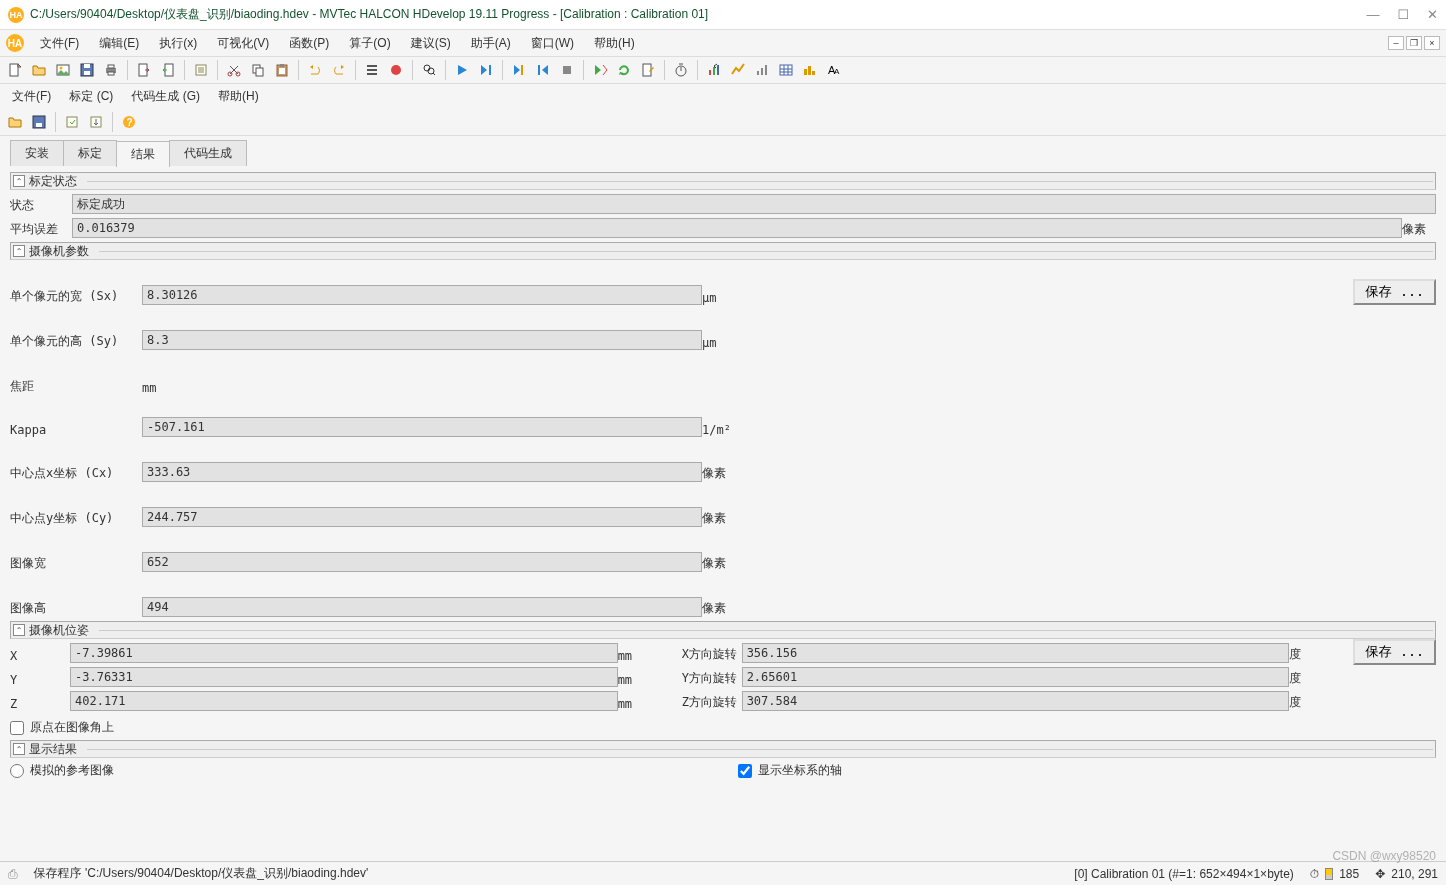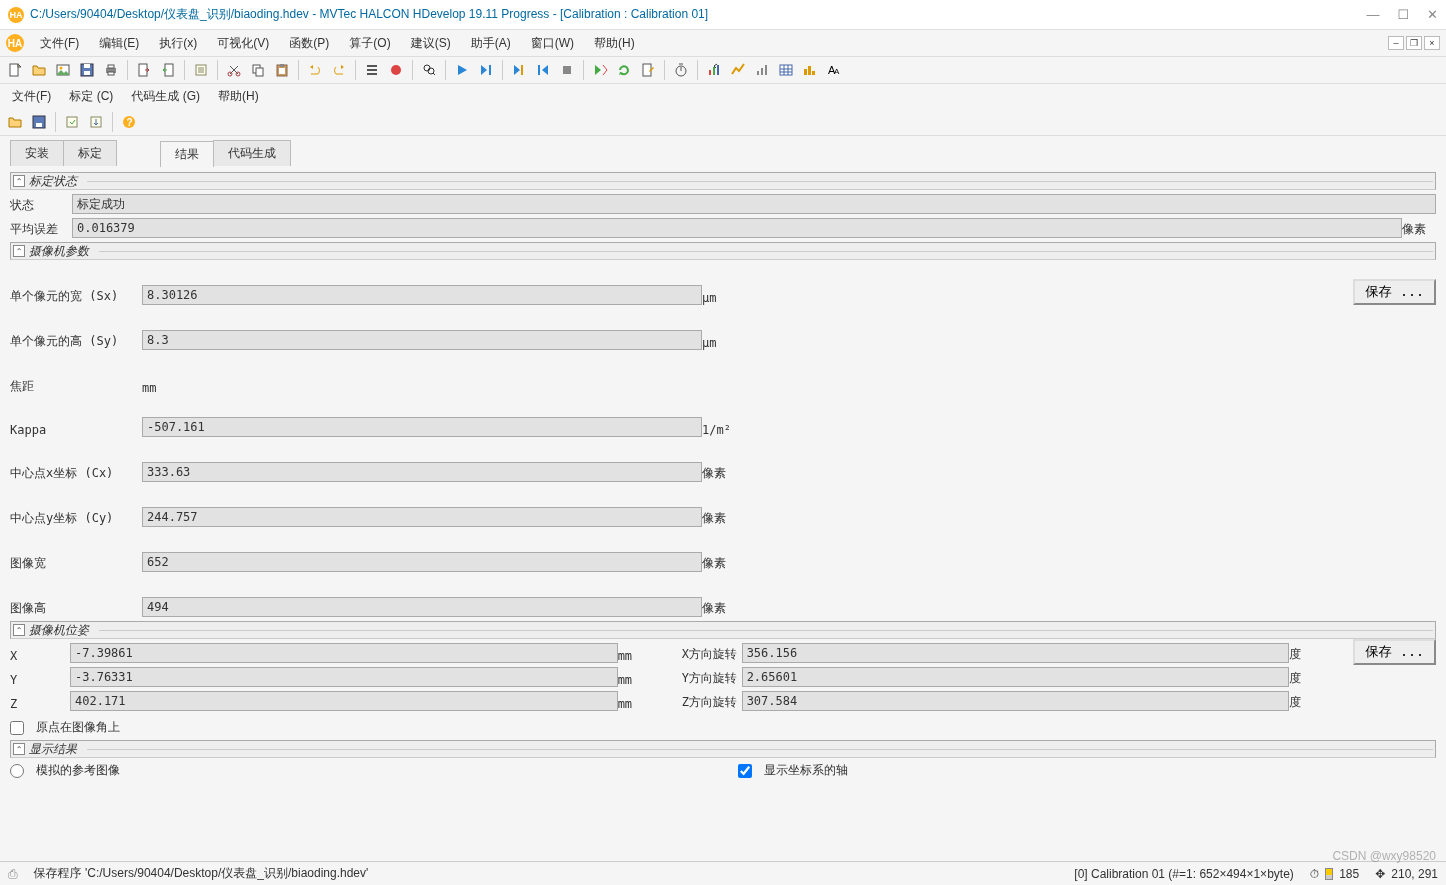--- a/index.html
+++ b/index.html
@@ -1,51 +1,51 @@
 <!DOCTYPE html>
 <html><head>
 <meta charset="utf-8">
 <style>
 * { margin:0; padding:0; box-sizing:border-box; font-family:"Microsoft YaHei","Segoe UI",sans-serif; }
 body { background:#f0f0f0; width:1446px; height:885px; overflow:hidden; font-size:12px; color:#333; }
 .titlebar { height:30px; background:#fff; display:flex; align-items:center; padding:0 8px; border-bottom:1px solid #e0e0e0; }
 .titlebar .appicon { width:16px; height:16px; border-radius:50%; background:#ffb020; display:flex; align-items:center; justify-content:center; color:#fff; font-size:9px; font-weight:bold; margin-right:6px; }
-.titlebar .title { color:#0369a1; flex:1; white-space:nowrap; overflow:hidden; }
+.titlebar .title { color:#14532d; flex:1; white-space:nowrap; overflow:hidden; }
 .winbtns { display:flex; gap:18px; margin-left:auto; }
 .winbtn { color:#888; cursor:pointer; font-size:13px; }
 .menubar { height:26px; background:#f5f5f5; display:flex; align-items:center; padding:0 6px; gap:4px; }
 .menubar .appicon { width:18px; height:18px; border-radius:50%; background:#ffb020; display:flex; align-items:center; justify-content:center; color:#fff; font-size:10px; font-weight:bold; margin-right:4px; }
 .menuitem { padding:3px 8px; cursor:pointer; }
 .mdibtns { margin-left:auto; display:flex; gap:2px; }
 .mdibtn { width:16px; height:14px; border:1px solid #bbb; background:#fff; display:flex; align-items:center; justify-content:center; font-size:9px; cursor:pointer; }
 .toolbar { height:28px; background:#f5f5f5; border-top:1px solid #ddd; border-bottom:1px solid #ddd; display:flex; align-items:center; padding:0 4px; gap:2px; }
 .tbtn { width:22px; height:22px; display:flex; align-items:center; justify-content:center; cursor:pointer; border:1px solid transparent; }
 .tbtn svg { width:16px; height:16px; }
 .tsep { width:1px; height:20px; background:#ccc; margin:0 3px; }
 .submenubar { height:24px; background:#f5f5f5; display:flex; align-items:center; padding:0 8px; gap:10px; }
 .submenu { cursor:pointer; padding:2px 4px; }
 .subtoolbar { height:28px; background:#f5f5f5; border-bottom:1px solid #ddd; display:flex; align-items:center; padding:0 4px; gap:2px; }
 .tabrow { display:flex; padding:4px 10px 0 10px; background:#f5f5f5; }
 .tab { padding:4px 14px; border:1px solid #bbb; border-bottom:none; background:#e8e8e8; cursor:pointer; margin-right:-1px; }
-.tab.active { background:#f5f5f5; position:relative; top:1px;margin-left:44px; }
+.tab.active { background:#f5f5f5; position:relative; top:1px; }
 .panel { padding:6px 10px; background:#f5f5f5; height:calc(100% - 30px - 26px - 28px - 24px - 28px - 26px - 24px); overflow:auto; }
 .grouphead { display:flex; align-items:center; gap:4px; border:1px solid #aaa; border-bottom:1px solid #ccc; background:#eee; height:18px; padding:0 2px; }
 .grouphead .arrow { width:12px; height:12px; border:1px solid #888; display:flex; align-items:center; justify-content:center; font-size:8px; background:#fff; cursor:pointer; }
-.grouphead .gtitle { font-size:12px;font-style:italic; }
+.grouphead .gtitle { font-size:12px; }
 .grouphead hr { flex:1; border:none; border-top:1px solid #ccc; margin-left:6px; }
 .row { display:flex; align-items:flex-end; margin:4px 0; }
 .lbl { min-width:62px; }
 .lbl-wide { min-width:132px; font-family:"SimSun","NSimSun",monospace;margin-top:24px; }
 .input { background:#e2e2e2; border:1px solid #aaa; height:20px; padding:0 4px; font-family:"SimSun","NSimSun",monospace; display:flex; align-items:center; flex:1; }
 .unit { min-width:34px; font-family:"SimSun",monospace; }
 .savebtn { margin-left:auto; border:2px outset #ddd; background:#eee; padding:2px 10px; font-family:"SimSun",monospace; cursor:pointer; }
 .twocol { display:flex; gap:30px; }
 .twocol .col { flex:1; }
 .twocol .lblsm { min-width:60px; font-family:"SimSun",monospace; }
-.chk { display:flex; align-items:center; gap:12px; margin:4px 0; }
+.chk { display:flex; align-items:center; gap:6px; margin:4px 0; }
 .chk input { width:14px; height:14px; }
 .statusbar { position:fixed; bottom:0; left:0; right:0; height:24px; background:#f5f5f5; border-top:1px solid #ccc; display:flex; align-items:center; padding:0 8px; gap:16px; font-family:"SimSun","NSimSun",monospace; }
 .sb-seg { display:flex; align-items:center; gap:6px; }
 .watermark { position:absolute; right:10px; bottom:22px; color:rgba(120,120,120,0.55); font-size:12px; pointer-events:none; }
 </style>
 </head>
 <body>
 
 <div class="titlebar">
   <div class="appicon">HA</div>

